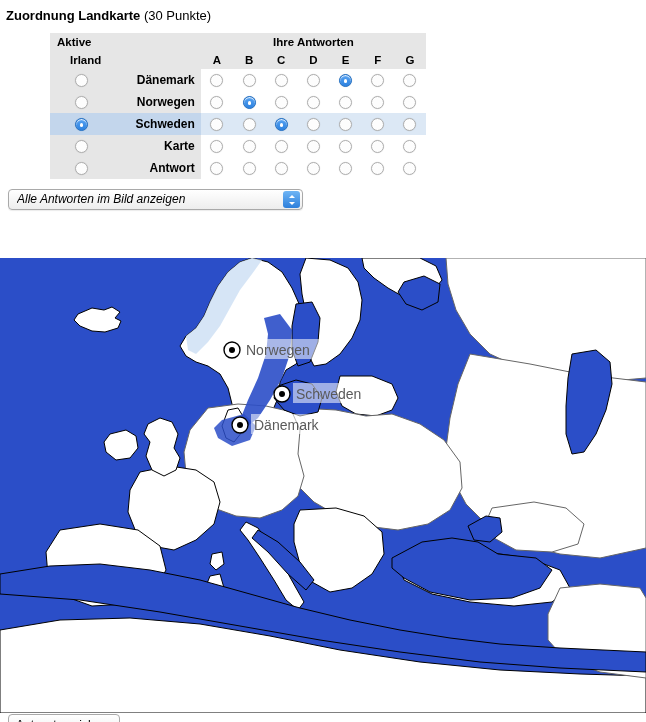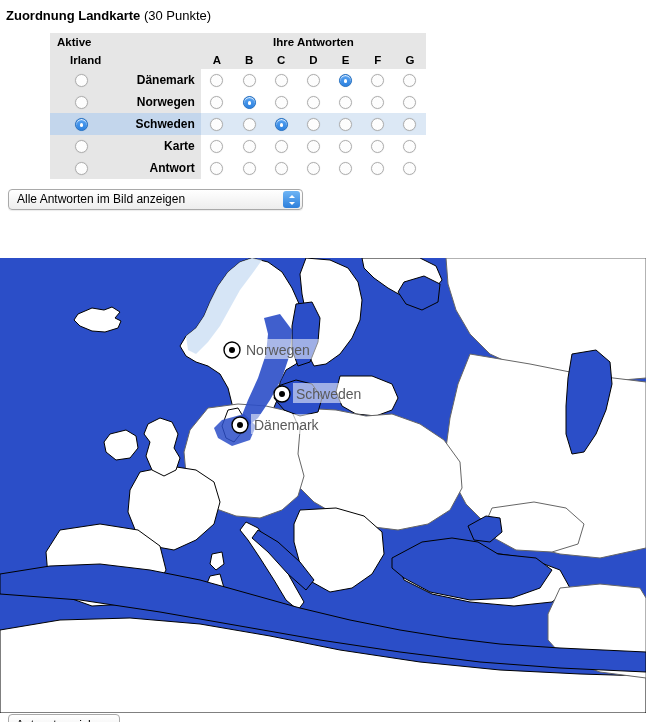--- a/index.html
+++ b/index.html
@@ -65,21 +65,21 @@
   
   .selwrap { margin: 10px 0 0 8px; position: relative; width: 295px; height: 21px; }
   select.aqua {
     -webkit-appearance: none; appearance: none;
     width: 295px; height: 21px;
     font-family: "Liberation Sans", sans-serif; font-size: 12px; color: #000;
     padding: 0 26px 1px 8px;
     border: 1px solid #a9a9a9; border-radius: 4px;
     background: linear-gradient(#ffffff, #ededed);
     box-shadow: 0 1px 1px rgba(0,0,0,.08);
-    cursor: pointer; line-height: 19px;
+    cursor: pointer; line-height: 19px; font-style: italic;
   }
   .selarrow {
     position: absolute; right: 3px; top: 2px; width: 17px; height: 17px;
     border-radius: 3px; background: linear-gradient(#6fb5f5, #2d7fdb);
     pointer-events: none;
   }
   .selarrow::before, .selarrow::after {
     content:""; position:absolute; left:5.5px; width:0; height:0;
     border-left:3px solid transparent; border-right:3px solid transparent;
   }

